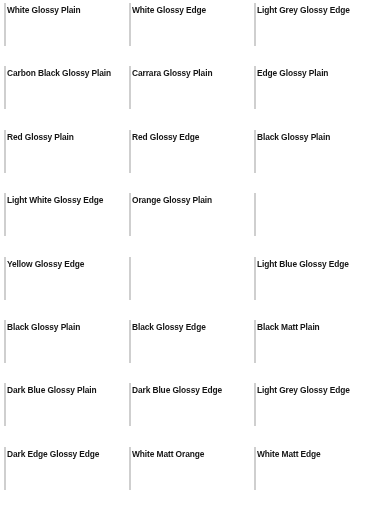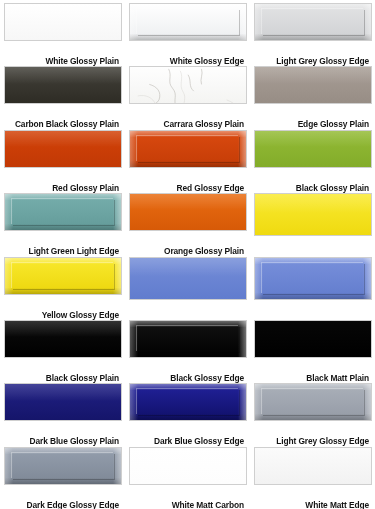--- a/index.html
+++ b/index.html
@@ -19,24 +19,22 @@
     height: 509px;
     display: grid;
     grid-template-columns: repeat(3, 125px);
     grid-template-rows: repeat(8, 63.4px);
     box-sizing: border-box;
     padding: 2px 0 0 0;
   }
   .cell {
     position: relative;
     display: flex;
-    flex-direction: column;
     align-items: stretch;
     box-sizing: border-box;
-    gap: 12px;
   }
   .swatch-wrap {
     position: relative;
     height: 43px;
     margin: 1px 3px 0 4px;
   }
   .swatch {
     position: absolute;
     inset: 0;
     border: 1px solid #cfcfcf;
@@ -204,21 +202,21 @@
       <div class="swatch-wrap">
         <div class="swatch bevel">
           <div class="fill" style="background: linear-gradient(rgb(118, 174, 172), rgb(99, 155, 153));"></div>
           <div class="bev-tl"></div>
           <div class="bev-bl"></div>
           <div class="bev-l"></div>
           <div class="bev-r"></div>
           <div class="bevel-face"></div>
         </div>
       </div>
-      <div class="caption">Light Green Light Edge</div>
+      <div class="caption">Light White Glossy Edge</div>
     </div>
     <div class="cell">
       <div class="swatch-wrap">
         <div class="swatch gloss">
           <div class="fill" style="background: linear-gradient(rgb(233, 108, 18), rgb(215, 90, 7));"></div>
         </div>
       </div>
       <div class="caption">Orange Glossy Plain</div>
     </div>
     <div class="cell">
@@ -252,20 +250,21 @@
       <div class="swatch-wrap">
         <div class="swatch bevel">
           <div class="fill" style="background: linear-gradient(rgb(120, 144, 219), rgb(98, 124, 205));"></div>
           <div class="bev-tl"></div>
           <div class="bev-bl"></div>
           <div class="bev-l"></div>
           <div class="bev-r"></div>
           <div class="bevel-face"></div>
         </div>
       </div>
+      <div class="caption">Light Blue Glossy Edge</div>
     </div>
     <div class="cell">
       <div class="swatch-wrap">
         <div class="swatch gloss">
           <div class="fill" style="background: linear-gradient(rgb(12, 12, 12), rgb(0, 0, 0));"></div>
         </div>
       </div>
       <div class="caption">Black Glossy Plain</div>
     </div>
     <div class="cell">
@@ -335,21 +334,21 @@
         </div>
       </div>
       <div class="caption">Dark Edge Glossy Edge</div>
     </div>
     <div class="cell">
       <div class="swatch-wrap">
         <div class="swatch">
           <div class="fill" style="background: linear-gradient(rgb(255, 255, 255), rgb(253, 253, 253));"></div>
         </div>
       </div>
-      <div class="caption">White Matt Carbon</div>
+      <div class="caption">White Matt Orange</div>
     </div>
     <div class="cell">
       <div class="swatch-wrap">
         <div class="swatch">
           <div class="fill" style="background: linear-gradient(rgb(251, 251, 251), rgb(242, 242, 242));"></div>
         </div>
       </div>
       <div class="caption">White Matt Edge</div>
     </div>
   </div>

